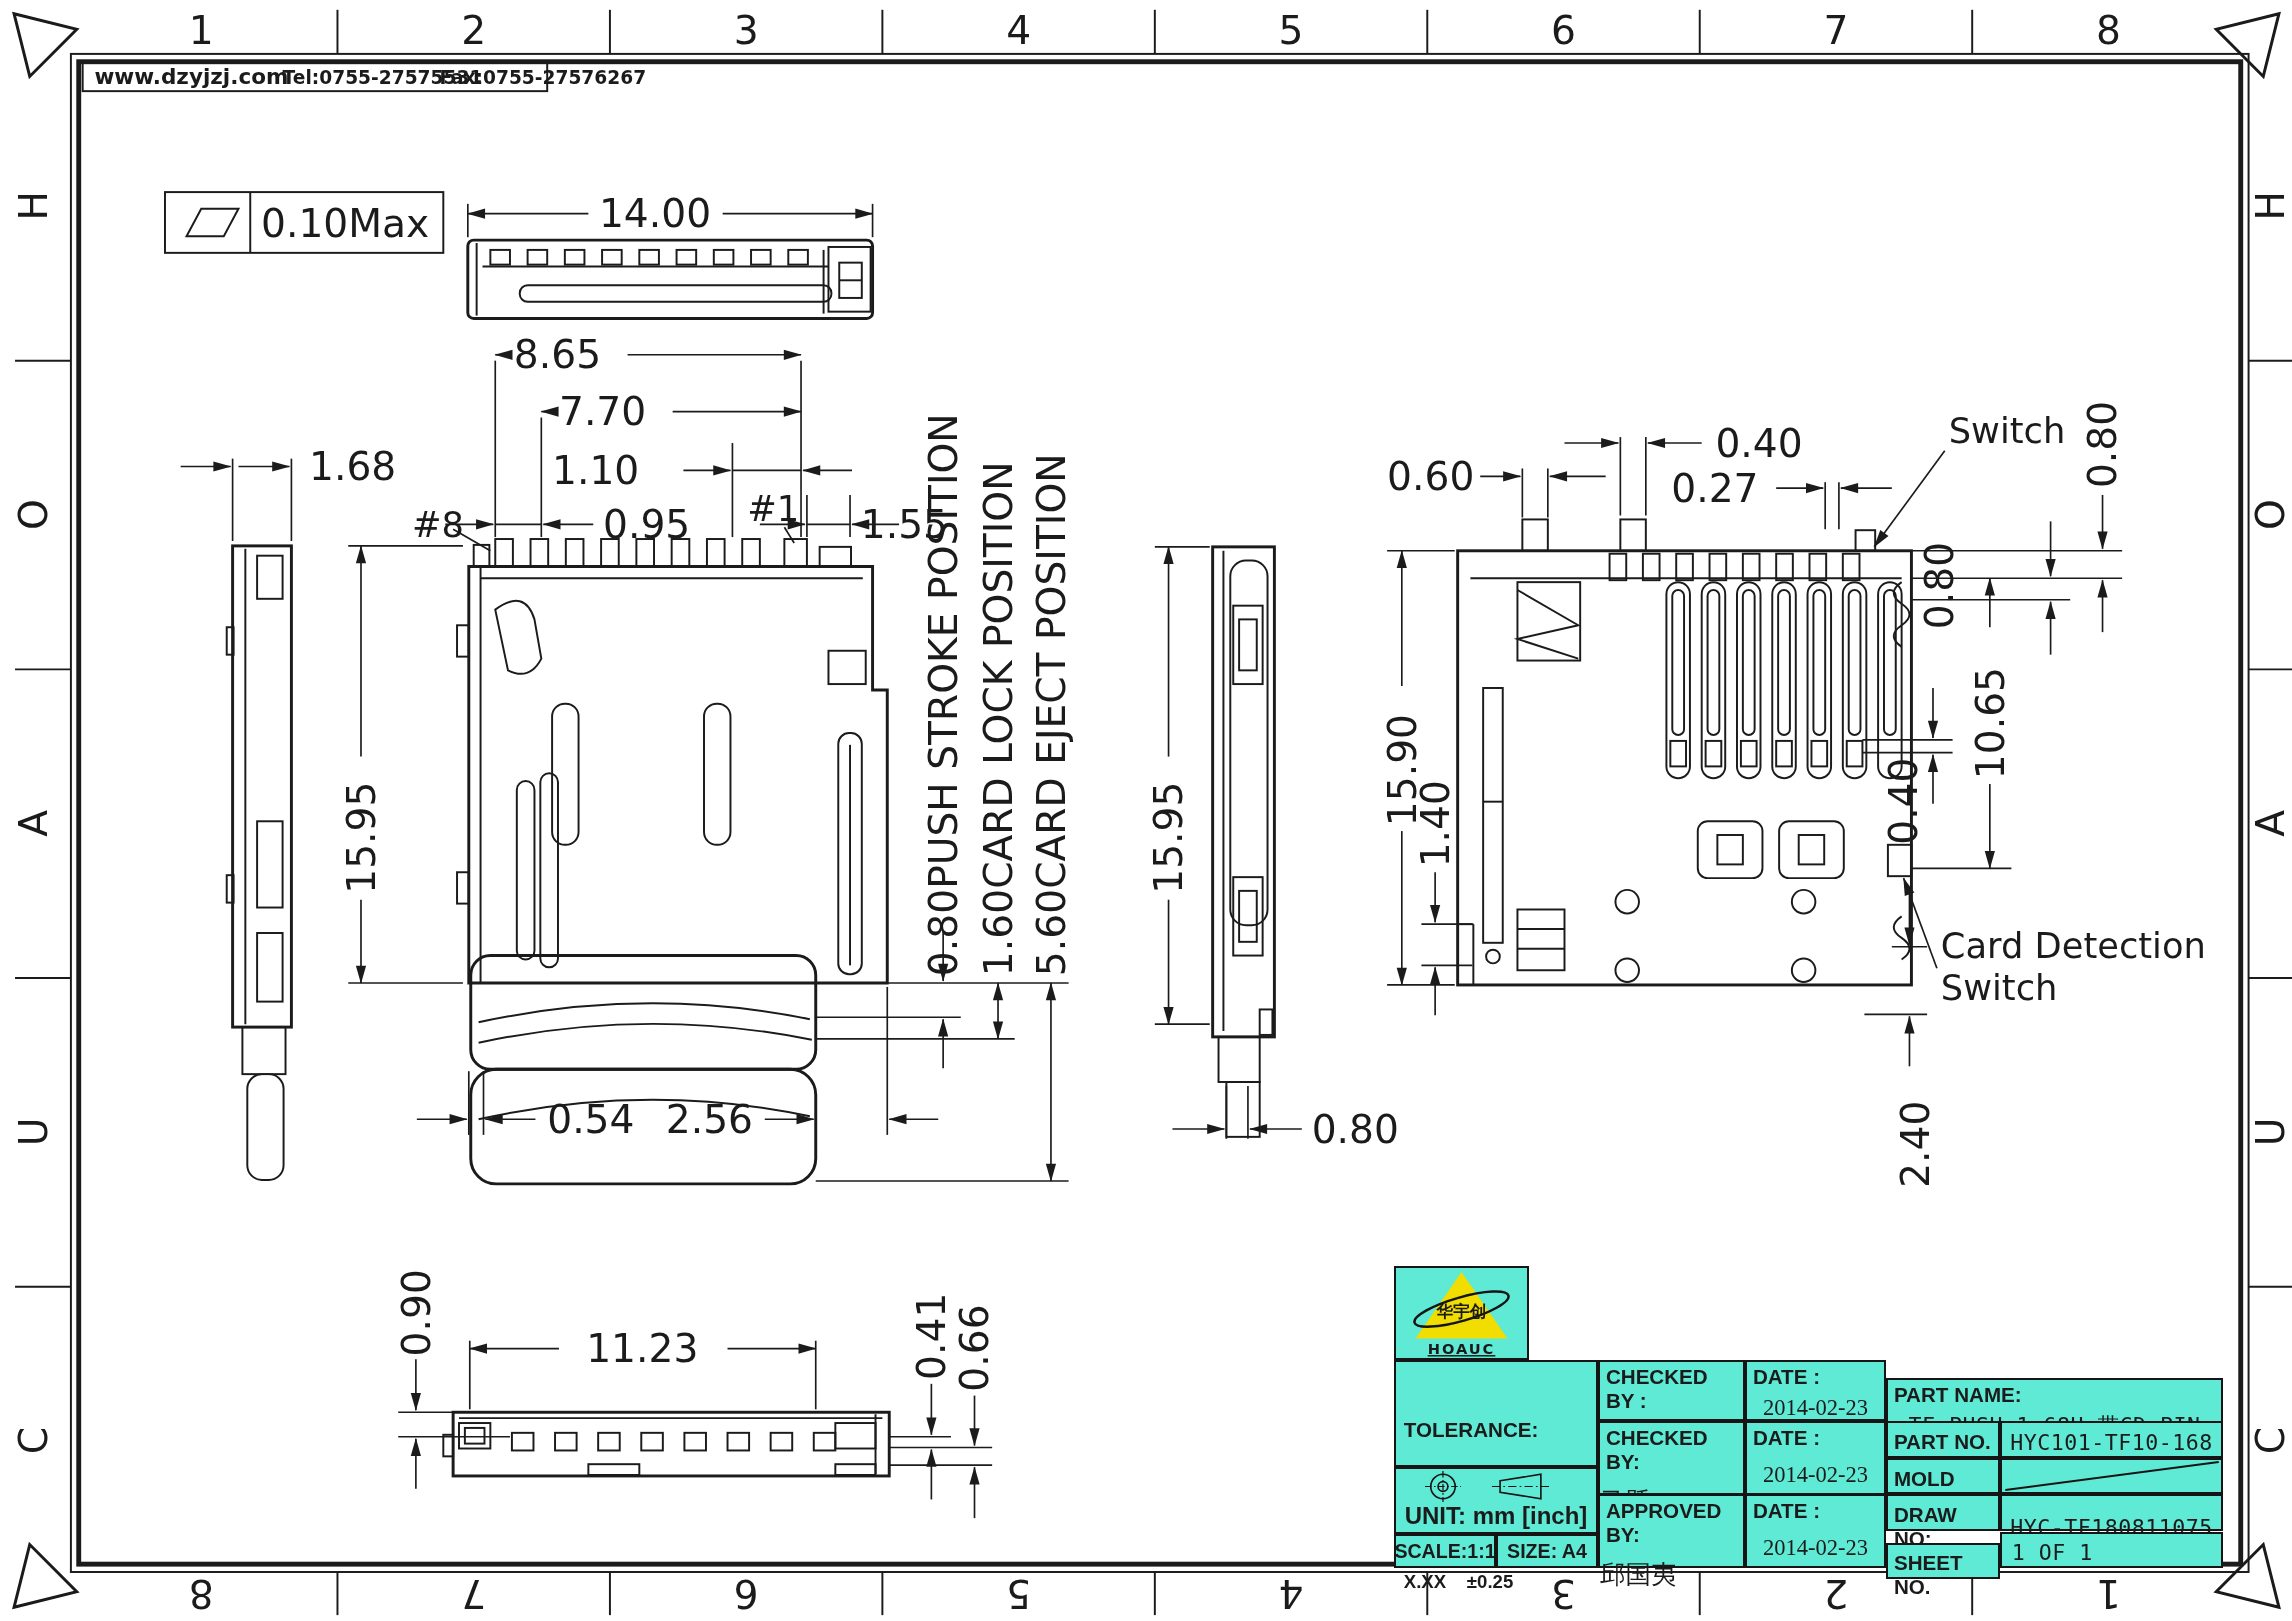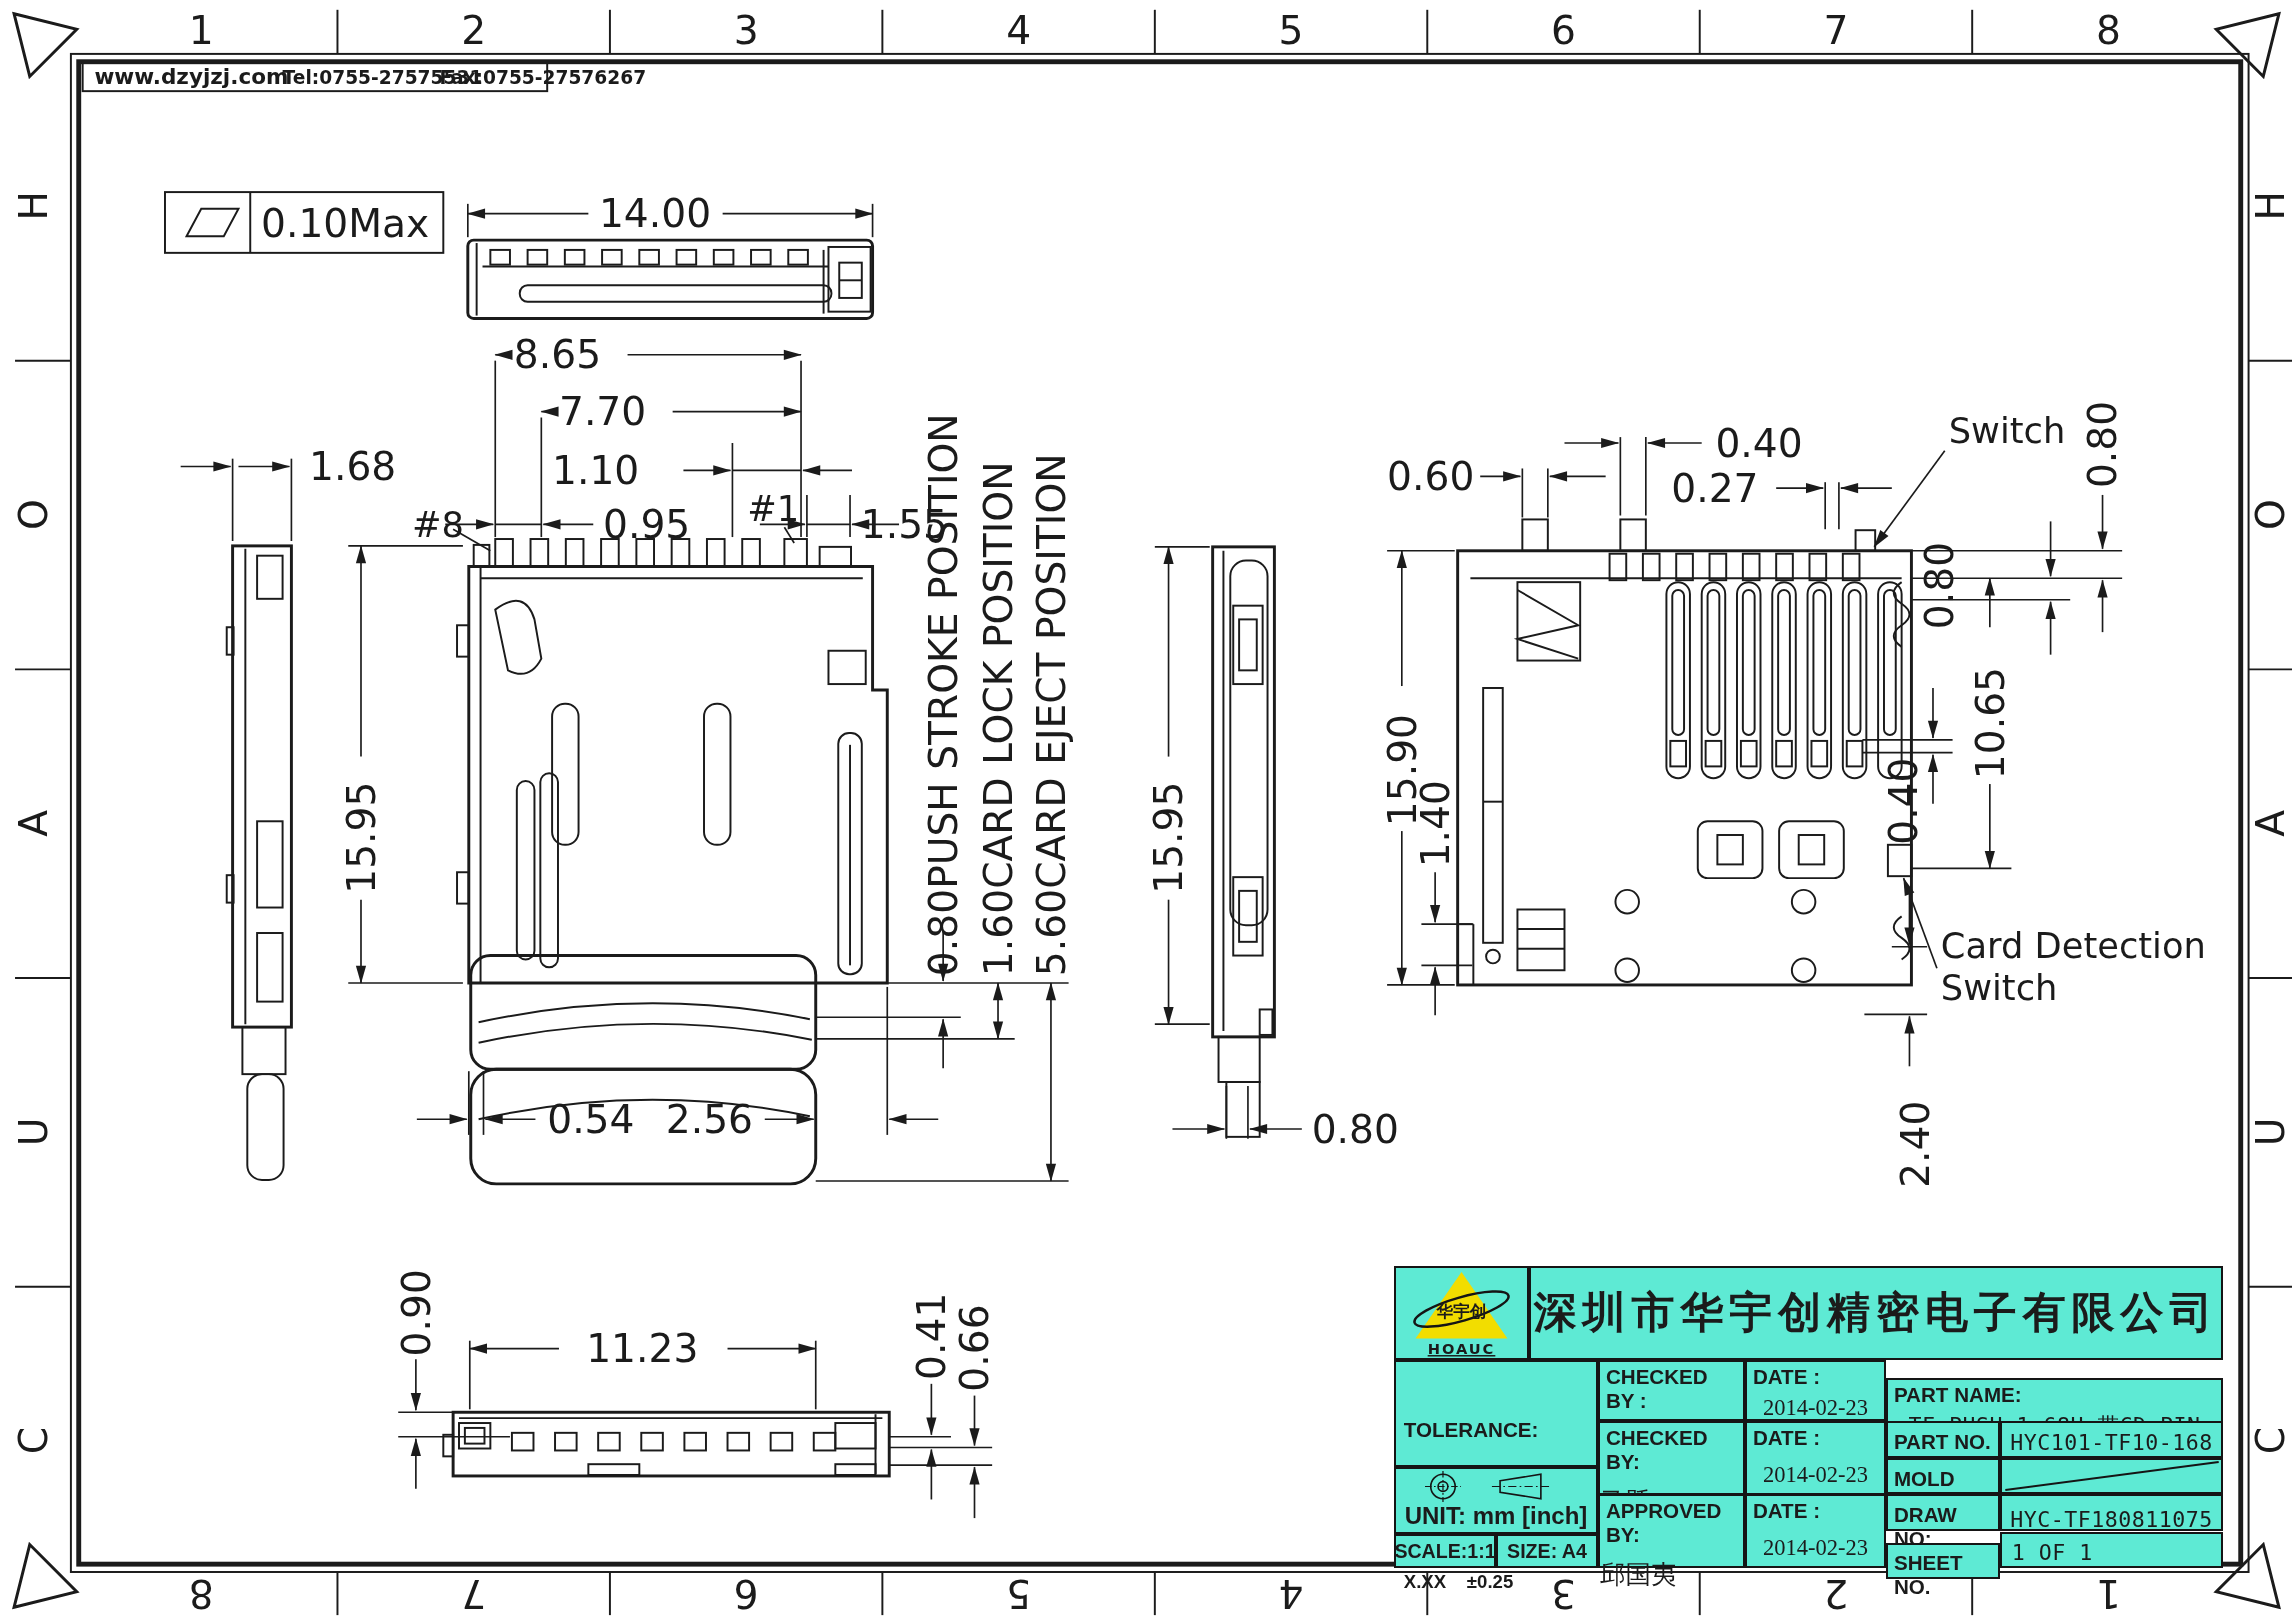--- a/index.html
+++ b/index.html
@@ -531,21 +531,20 @@
 
   <div class="cell" style="left:0;top:0;width:135px;height:94px;">
     <svg width="131" height="90" viewBox="0 0 134 92">
       <polygon points="67,4 114,72 20,72" fill="#f2dd00"></polygon>
       <ellipse cx="67" cy="42" rx="50" ry="12" fill="none" stroke="#151515" stroke-width="2.5" transform="rotate(-16 67 42)"></ellipse>
       <text x="67" y="50" text-anchor="middle" font-size="17" font-weight="bold" fill="#151515">华宇创</text>
       <text x="67" y="88" text-anchor="middle" font-size="15" font-weight="bold" fill="#151515" letter-spacing="2" text-decoration="underline">HOAUC</text>
     </svg>
   </div>
 
-  <div class="cell company" style="left:135px;top:0;width:694px;height:94px;">深圳市华宇创精密电子有限公司</div>
 
   <div class="cell tol" style="left:0;top:94px;width:204px;height:107px;">
     <div class="tt">TOLERANCE:</div>
     <div>X.X      ±0.30</div>
     <div>X.XX    ±0.25</div>
     
     
   </div>
 
   <div class="cell unitcell" style="left:0;top:201px;width:204px;height:67px;">
@@ -608,21 +607,21 @@
   </div>
   <div class="cell" style="left:606px;top:192px;width:223px;height:36px;">
     <svg width="220" height="32" viewBox="0 0 224 33">
       <line x1="2" y1="31" x2="222" y2="2" stroke="#151515" stroke-width="2"></line>
     </svg>
   </div>
   <div class="cell" style="left:492px;top:228px;width:114px;height:37px;">
     <div class="lblrow" style="padding-top:6.9px;">DRAW NO:</div>
   </div>
   <div class="cell" style="left:606px;top:228px;width:223px;height:37px;">
-    <div class="pv" style="margin-top:11px;">HYC-TF180811075</div>
+    <div class="pv" style="margin-top:19px;">HYC-TF180811075</div>
   </div>
   <div class="cell" style="left:492px;top:277px;width:114px;height:36px;">
     <div class="lblrow" style="padding-top:5.9px;">SHEET NO.</div>
   </div>
   <div class="cell" style="left:606px;top:266px;width:223px;height:36px;">
     <div class="pv" style="margin-top:5.9px;text-align:left;padding-left:9.8px;">1 OF 1</div>
   </div>
 </div>
 
 </div>

